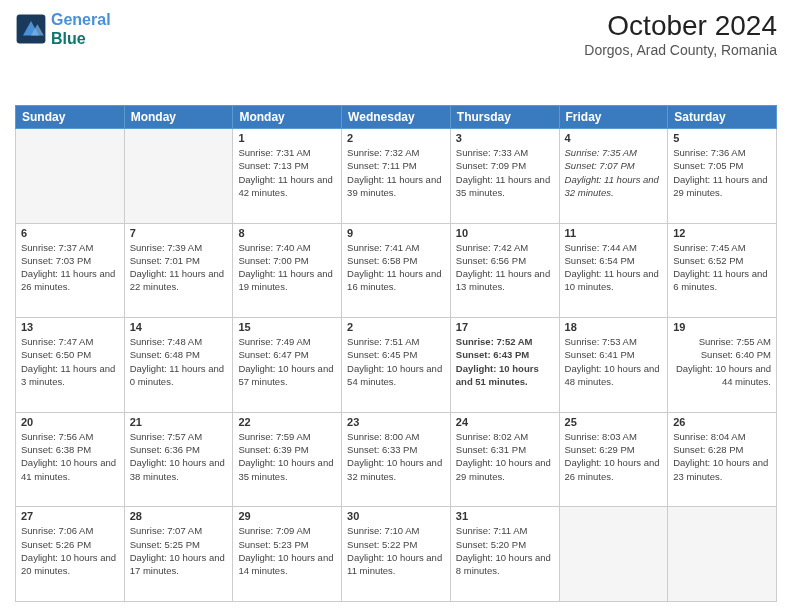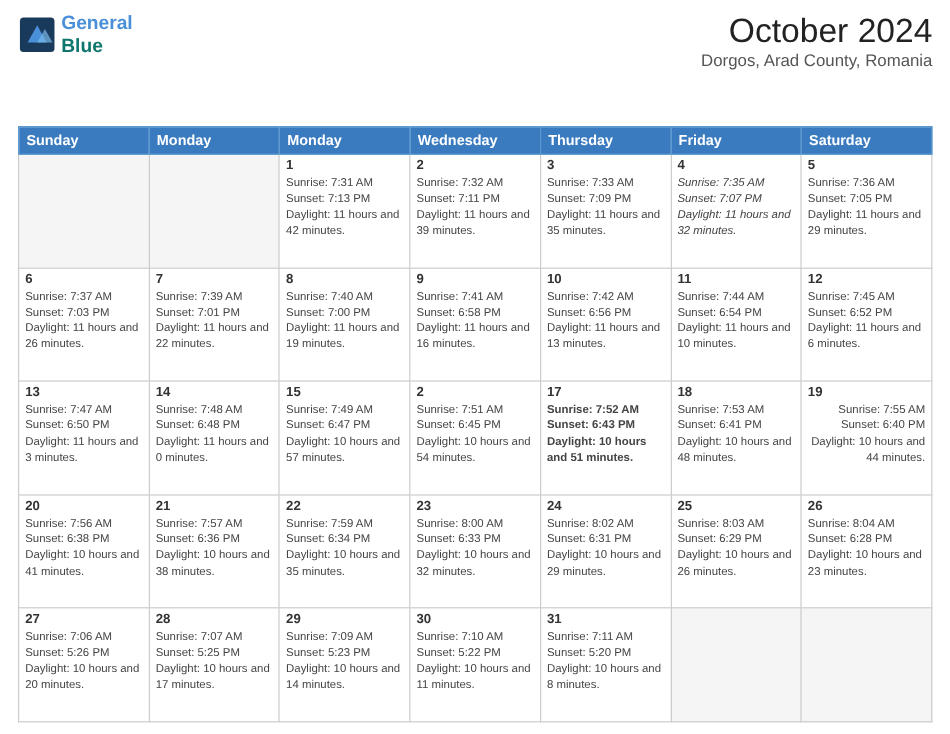--- a/index.html
+++ b/index.html
@@ -257,21 +257,21 @@
           </td>
           <td>
             <span class="day-number">21</span>
             <div class="day-info" style="white-space: pre-line;">Sunrise: 7:57 AM
 Sunset: 6:36 PM
 Daylight: 10 hours and 38 minutes.</div>
           </td>
           <td>
             <span class="day-number">22</span>
             <div class="day-info" style="white-space: pre-line;">Sunrise: 7:59 AM
-Sunset: 6:34 PM
+Sunset: 6:39 PM
 Daylight: 10 hours and 35 minutes.</div>
           </td>
           <td>
             <span class="day-number">23</span>
             <div class="day-info" style="white-space: pre-line;">Sunrise: 8:00 AM
 Sunset: 6:33 PM
 Daylight: 10 hours and 32 minutes.</div>
           </td>
           <td>
             <span class="day-number">24</span>

